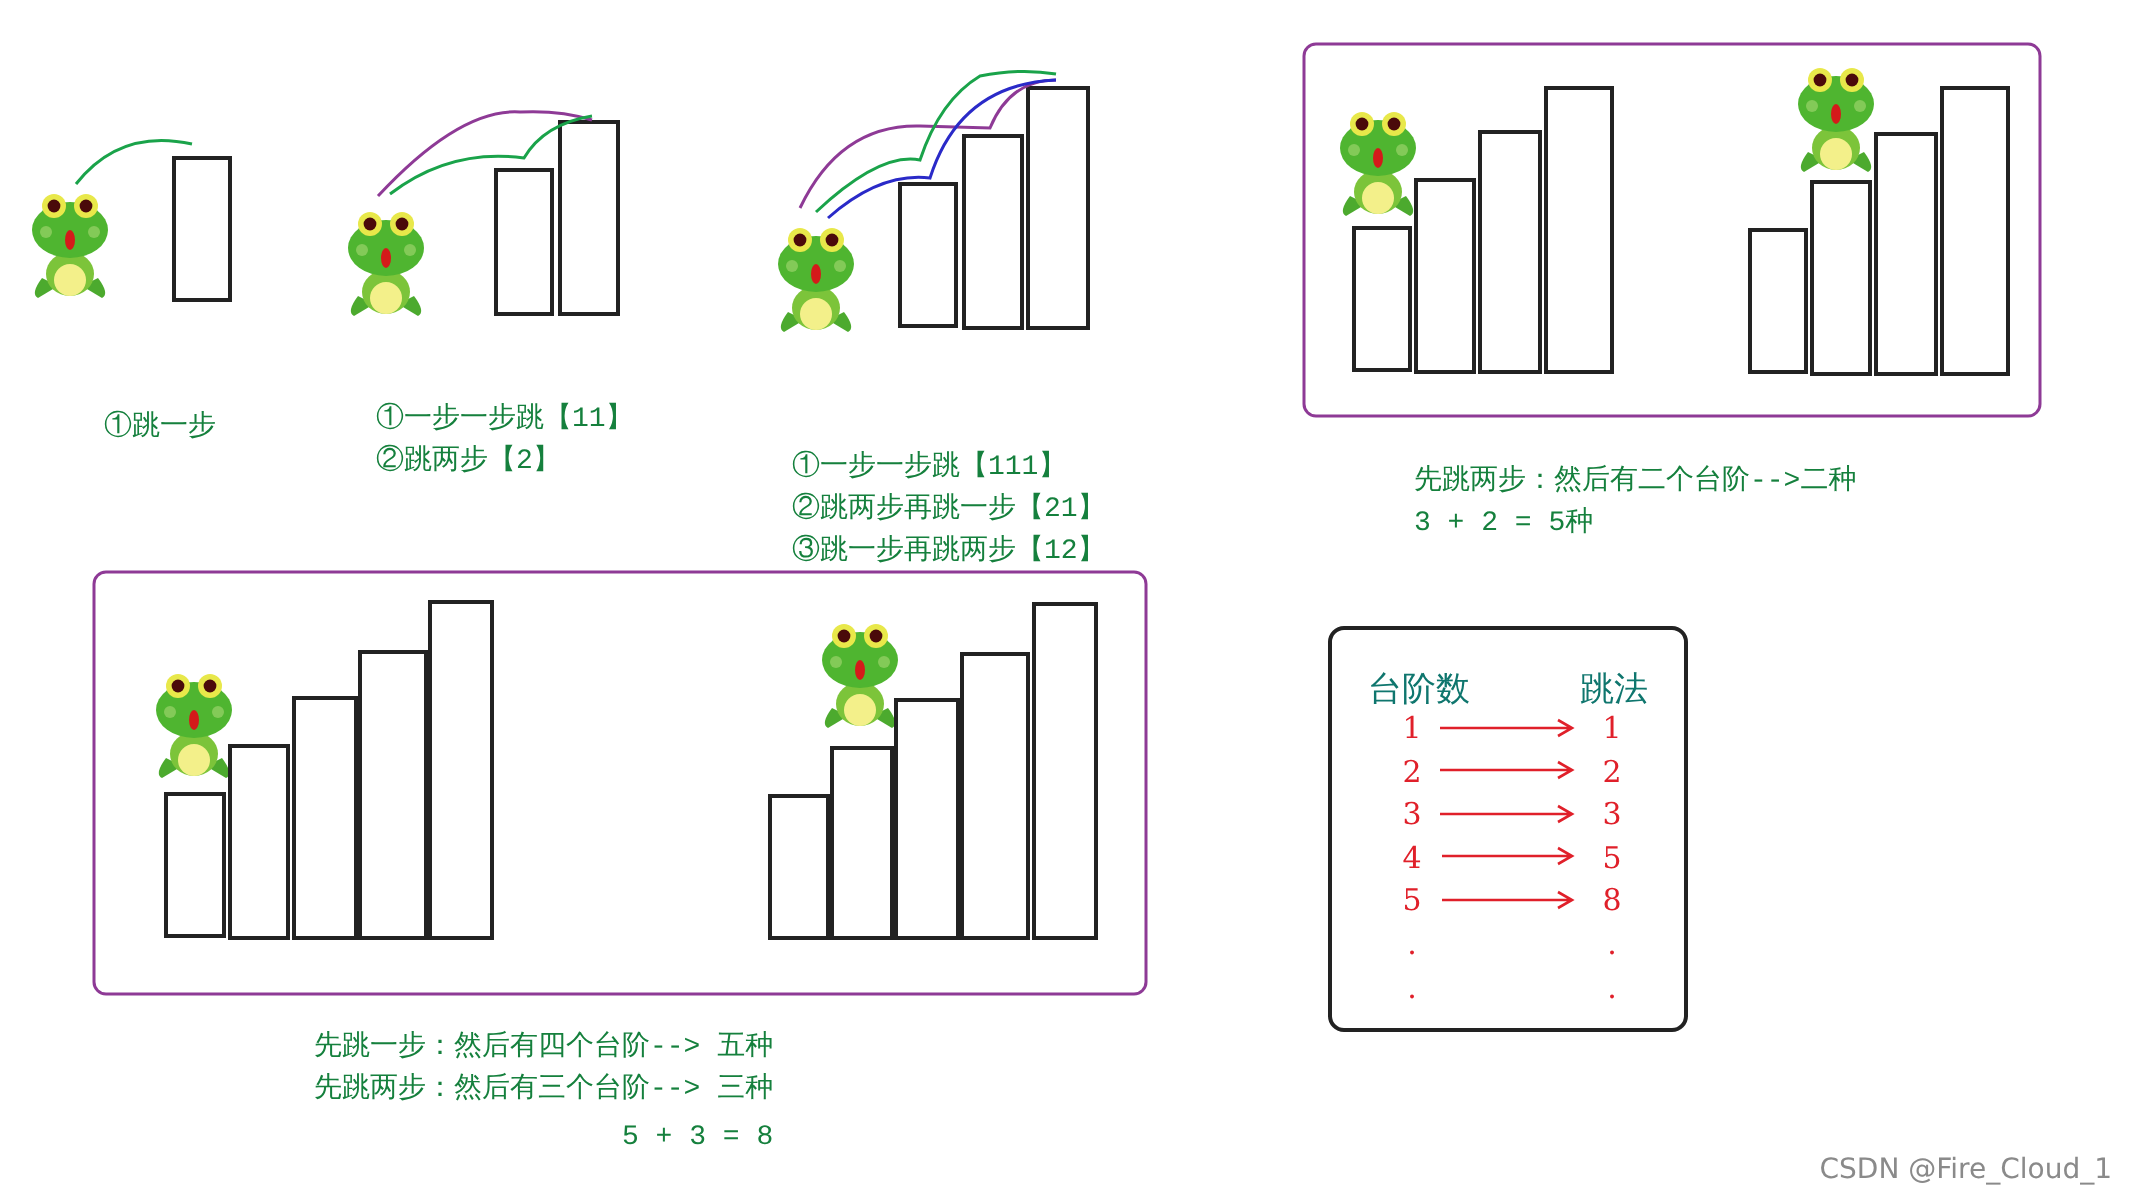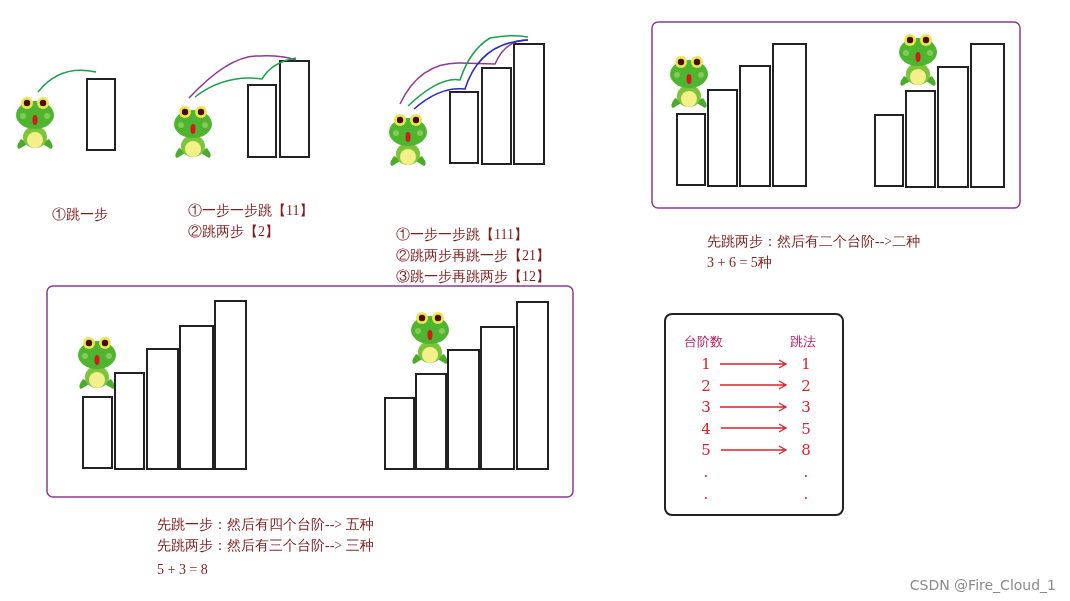--- a/index.html
+++ b/index.html
@@ -1,22 +1,22 @@
 <!DOCTYPE html>
 <html><head>
 <meta charset="utf-8">
 <style>
   html,body{margin:0;padding:0;background:#fff;}
   body{width:1070px;height:601px;position:relative;overflow:hidden;font-family:"DejaVu Serif",serif;}
   svg#scene{position:absolute;left:0;top:0;}
-  .txt{position:absolute;color:#7f1d1d;font-size:14px;line-height:21px;white-space:nowrap;font-family:Liberation Serif, serif;}
+  .txt{position:absolute;color:#15803d;font-size:14px;line-height:21px;white-space:nowrap;font-family:Liberation Mono, monospace;}
   .txt div{height:21px;}
   .wm{position:absolute;right:14px;bottom:8px;color:#8a8a8a;font-size:14px;font-family:"DejaVu Sans",sans-serif;}
   .tbl{position:absolute;left:664px;top:313px;width:180px;height:203px;border:2px solid #222;border-radius:8px;box-sizing:border-box;}
-  .tbl .h{position:absolute;top:18px;color:#be185d;font-size:13px;}
+  .tbl .h{position:absolute;top:18px;color:#0f766e;font-size:17px;}
   .tbl .n{position:absolute;color:#e0202a;font-size:15px;width:20px;text-align:center;}
 </style>
 </head>
 <body>
 
 <svg id="scene" width="1070" height="601">
   <defs>
     <g id="frog">
       <path d="M-14 36 Q-20 44 -16 46 L-6 40 Z" fill="#4caa2e"></path>
       <path d="M14 36 Q20 44 16 46 L6 40 Z" fill="#4caa2e"></path>
@@ -103,23 +103,23 @@
   <div>①一步一步跳【11】</div>
   <div>②跳两步【2】</div>
 </div>
 <div class="txt" style="left:396px;top:200px;margin-top:24px;">
   <div>①一步一步跳【111】</div>
   <div>②跳两步再跳一步【21】</div>
   <div>③跳一步再跳两步【12】</div>
 </div>
 <div class="txt" style="left:707px;top:231px;">
   <div>先跳两步：然后有二个台阶--&gt;二种</div>
-  <div>3 + 6 = 5种</div>
+  <div>3 + 2 = 5种</div>
 </div>
-<div class="txt" style="left:157px;top:514px;">
+<div class="txt" style="left:157px;top:514px;text-align:right;">
   <div>先跳一步：然后有四个台阶--&gt; 五种</div>
   <div>先跳两步：然后有三个台阶--&gt; 三种</div>
   <div style="margin-top:3px">5 + 3 = 8</div>
 </div>
 
 <div class="tbl">
   <span class="h" style="left:18px;">台阶数</span>
   <span class="h" style="left:124px;">跳法</span>
   <span class="n" style="left:30px;top:40px;">1</span>
   <span class="n" style="left:130px;top:40px;">1</span>

